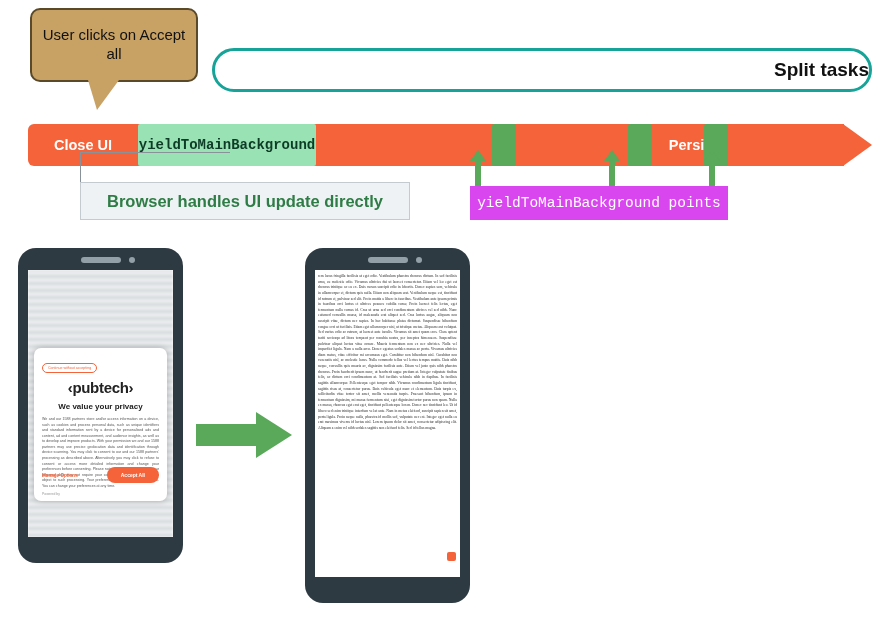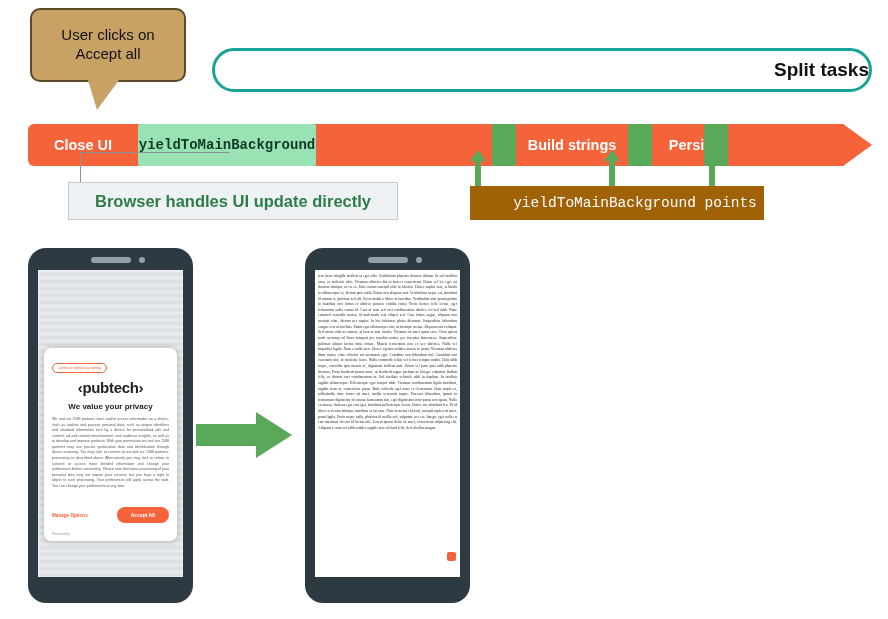--- a/index.html
+++ b/index.html
@@ -13,21 +13,21 @@
     position: relative;
     font-family: "Liberation Sans", sans-serif;
     overflow: hidden;
   }
 
   
   .callout {
     position: absolute;
     left: 30px;
     top: 8px;
-    width: 156px;
+    width: 168px;
     height: 74px;
     background: #c8a165;
     border: 2px solid #5a4a2a;
     border-radius: 10px;
     box-sizing: border-box;
     display: flex;
     align-items: center;
     justify-content: center;
     text-align: center;
     color: #111;
@@ -124,21 +124,21 @@
     border-radius: 2px;
   }
   .seg.gap {
     background: #5aa85a;
     border-radius: 2px;
   }
 
   
   .browser-box {
     position: absolute;
-    left: 68px;
+    left: 80px;
     top: 182px;
     width: 330px;
     height: 38px;
     background: #eef2f4;
     border: 1px solid #c3cbd1;
     box-sizing: border-box;
     display: flex;
     align-items: center;
     justify-content: center;
     color: #2f7d46;
@@ -162,28 +162,27 @@
     border-top: 1px solid #8a9299;
   }
 
   
   .points-box {
     position: absolute;
     left: 470px;
     top: 186px;
     width: 258px;
     height: 34px;
-    background: #a16207;
+    background: #d946ef;
     display: flex;
     align-items: center;
     justify-content: center;
     color: #ffffff;
     font-family: "Liberation Mono", monospace;
     font-size: 14.5px;
-    padding-left: 36px;
   }
   .up-arrow {
     position: absolute;
     width: 16px;
     height: 36px;
   }
   .up-arrow .shaft {
     position: absolute;
     left: 5px;
     top: 9px;
@@ -231,21 +230,21 @@
     position: absolute;
     top: 9px;
     left: 50%;
     margin-left: 28px;
     width: 6px;
     height: 6px;
     border-radius: 50%;
     background: #93a0a8;
   }
 
-  #phone-left { left: 28px; top: 248px; width: 165px; height: 355px; }
+  #phone-left { left: 18px; top: 248px; width: 165px; height: 315px; }
   #phone-right { left: 305px; top: 248px; width: 165px; height: 355px; }
 
   
   .blur-bg {
     position: absolute;
     inset: 0;
     background:
       repeating-linear-gradient(0deg, #d2d7da 0px, #d2d7da 3px, #e6e9eb 3px, #e6e9eb 7px);
     filter: blur(1px);
     opacity: .85;
@@ -392,23 +391,20 @@
   <div class="timeline-bar"></div>
   <div class="timeline-head"></div>
 
   <div class="seg" style="left:0px;width:110px;">
     <span>Close UI</span>
   </div>
   <div class="seg code" style="left:110px;width:178px;">
     <span>yieldToMainBackground</span>
   </div>
   <div class="seg gap" style="left:464px;width:24px;"></div>
-  <div class="seg" style="left:488px;width:112px;">
-    <span>Build strings</span>
-  </div>
   <div class="seg gap" style="left:600px;width:24px;"></div>
   <div class="seg" style="left:624px;width:82px;">
     <span>Persist</span>
   </div>
   <div class="seg gap" style="left:676px;width:24px;"></div>
 </div>
 
 <div class="browser-stem-top"></div>
 <div class="browser-stem"></div>
 <div class="browser-box">

